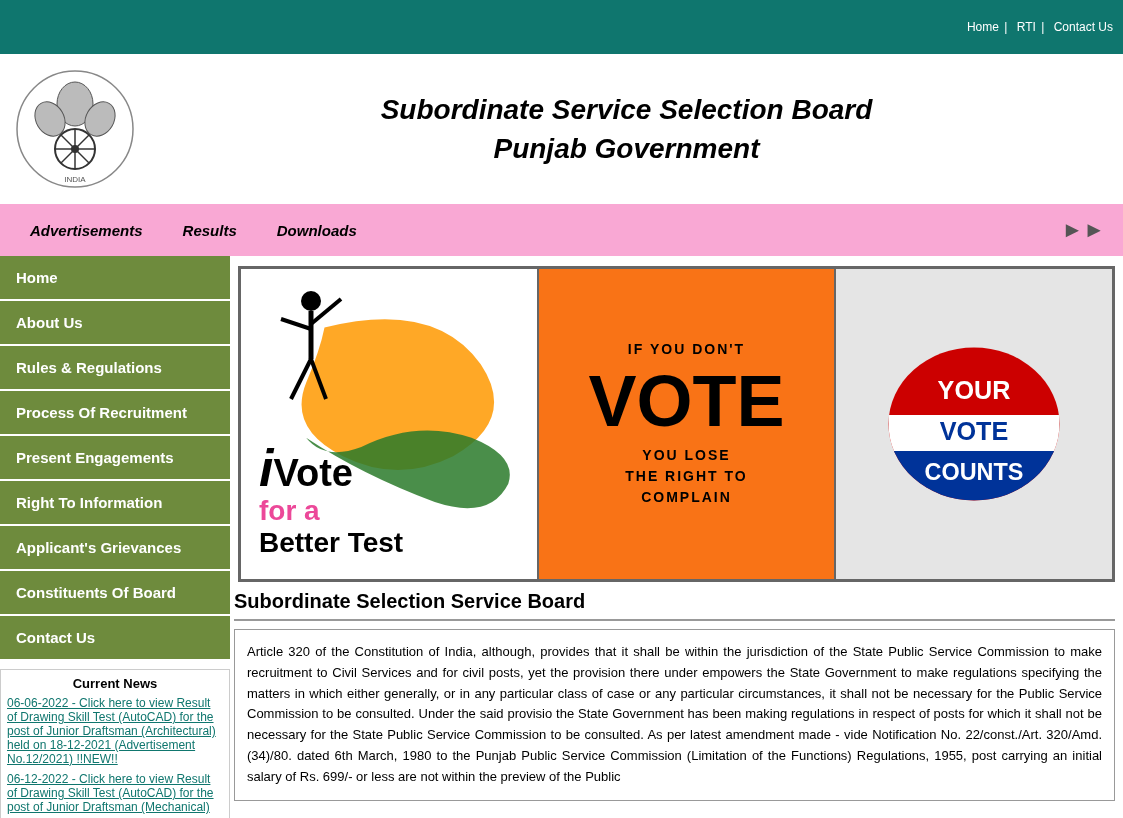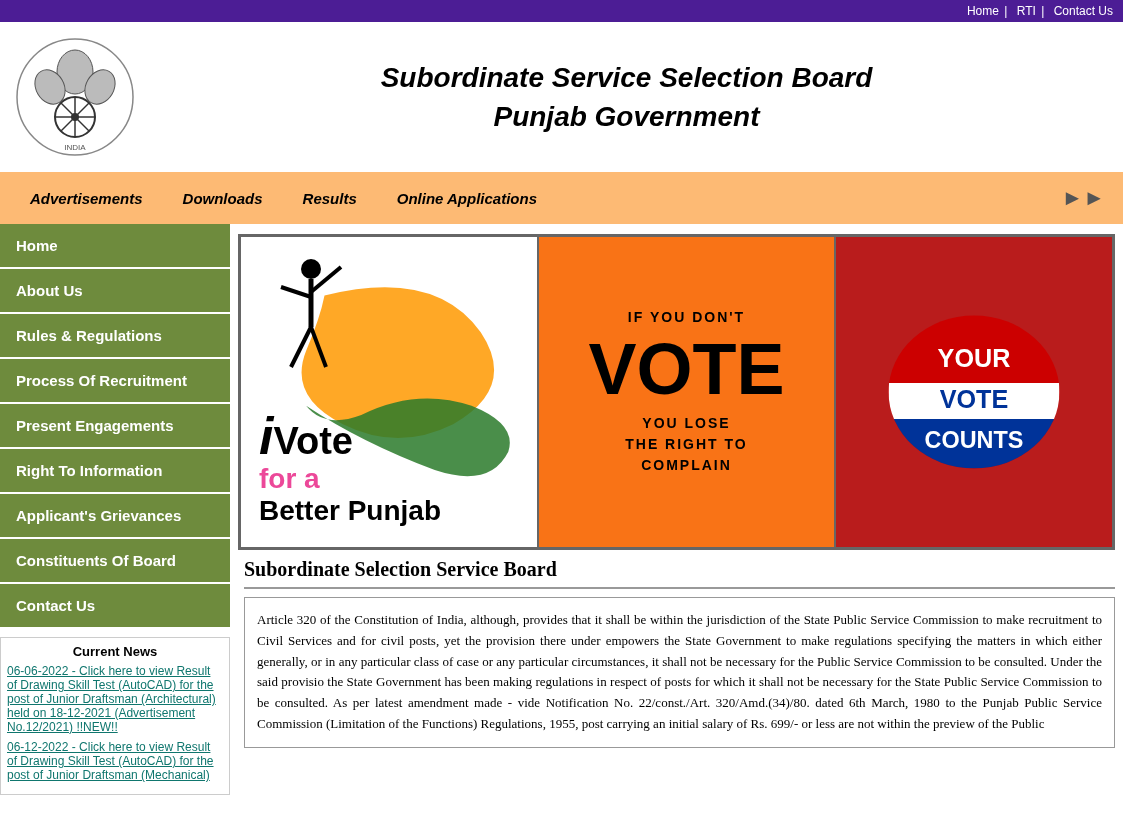--- a/index.html
+++ b/index.html
@@ -1,23 +1,23 @@
 <!DOCTYPE html>
 <html><head>
   <meta charset="utf-8">
   <style>
     * { margin: 0; padding: 0; box-sizing: border-box; }
     body { font-family: Arial, sans-serif; font-size: 13px; background: #fff; width: 1123px; }
 
     
     #top-bar {
-      background: #4c1d95;
+      background: #0f766e;
       color: #fff;
       text-align: right;
-      padding: 4px 10px;
+      padding: 20px 10px;
       font-size: 12px;
     }
     #top-bar a { color: #fff; text-decoration: none; margin-left: 4px; }
     #top-bar span { margin: 0 2px; }
 
     
     #header {
       display: flex;
       align-items: center;
       padding: 10px 10px 10px 10px;
@@ -35,21 +35,21 @@
     #header-title h1 {
       font-size: 28px;
       font-style: italic;
       font-weight: bold;
       color: #000;
       line-height: 1.4;
     }
 
     
     #nav-bar {
-      background: #fdba74;
+      background: #f9a8d4;
       display: flex;
       align-items: center;
       padding: 0 10px 0 10px;
       min-height: 52px;
     }
     #nav-bar a {
       display: inline-block;
       padding: 14px 20px;
       font-style: italic;
       font-weight: bold;
@@ -166,34 +166,33 @@
     .you-lose {
       font-size: 14px;
       font-weight: bold;
       color: #000;
       letter-spacing: 2px;
       line-height: 1.5;
     }
 
     
     #vote-button-panel {
-      background: #b91c1c;
+      background: #e5e5e5;
       display: flex;
       align-items: center;
       justify-content: center;
     }
     .vote-button-svg {
       width: 180px;
       height: 180px;
     }
 
     
     #article-section {
-      margin: 8px 8px 8px 14px;
-      font-family: Liberation Serif, serif;
+      margin: 8px 8px 8px 4px;
     }
     #article-title {
       font-size: 20px;
       font-weight: bold;
       color: #000;
       padding-bottom: 6px;
       border-bottom: 2px solid #999;
       margin-bottom: 8px;
     }
     #article-box {
@@ -245,23 +244,22 @@
   <div id="header-title">
     <h1>
       <span>Subordinate Service Selection Board</span><br>
       <span>Punjab Government</span>
     </h1>
   </div>
 </div>
 
 <div id="nav-bar">
   <a>Advertisements</a>
+  <a>Results</a>
   <a>Downloads</a>
-  <a>Results</a>
-  <a>Online Applications</a>
   <div id="nav-arrow">►►</div>
 </div>
 
 <div id="main-layout">
 
   <div id="sidebar">
     <div class="sidebar-item">Home</div>
     <div class="sidebar-item">About Us</div>
     <div class="sidebar-item">Rules &amp; Regulations</div>
     <div class="sidebar-item">Process Of Recruitment</div>
@@ -297,21 +295,21 @@
             <line x1="40" y1="22" x2="40" y2="70" stroke="#000" stroke-width="5"></line>
             <line x1="40" y1="40" x2="10" y2="30" stroke="#000" stroke-width="4"></line>
             <line x1="40" y1="35" x2="70" y2="10" stroke="#000" stroke-width="4"></line>
             <line x1="40" y1="70" x2="20" y2="110" stroke="#000" stroke-width="4"></line>
             <line x1="40" y1="70" x2="55" y2="110" stroke="#000" stroke-width="4"></line>
           </svg>
 
           <div style="position:absolute;bottom:10px;left:8px;">
             <span style="font-size:52px;font-weight:900;font-style:italic;line-height:1;">i</span><span style="font-size:38px;font-weight:900;color:#000;">Vote</span><br>
             <span style="font-size:28px;font-weight:bold;color:#ec4899;">for a</span><br>
-            <span style="font-size:28px;font-weight:bold;color:#000;">Better Punjab</span>
+            <span style="font-size:28px;font-weight:bold;color:#000;">Better Test</span>
           </div>
         </div>
       </div>
 
       <div class="banner-panel" id="vote-middle">
         <div style="text-align:center;padding:20px 10px;">
           <div class="if-you">IF YOU DON'T</div>
           <div class="vote-big">VOTE</div>
           <div class="you-lose">
             <span>YOU LOSE</span><br>

